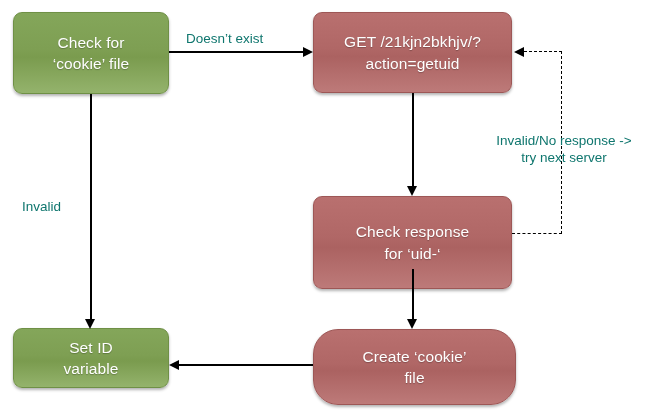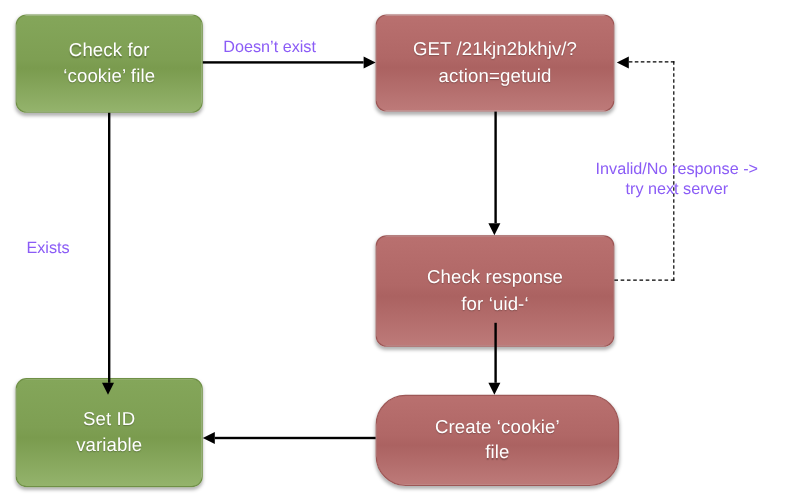--- a/index.html
+++ b/index.html
@@ -85,21 +85,21 @@
     border-right: 10px solid #000000;
   }
   .arrow.right {
     border-top: 5.5px solid transparent;
     border-bottom: 5.5px solid transparent;
     border-left: 10px solid #000000;
   }
 
   .edge-label {
     position: absolute;
-    color: #8b5cf6;
+    color: #0f766e;
     font-size: 13.5px;
     line-height: 1.25;
     font-family: "Liberation Sans", sans-serif;
     white-space: pre-line;
     text-align: center;
   }
 </style>
 </head>
 <body>
 
@@ -113,37 +113,37 @@
   <div class="node red" style="left:313px; top:12px; width:199px; height:81px;">
     <span class="node-label">GET /21kjn2bkhjv/?
 action=getuid</span>
   </div>
 
   <div class="node red" style="left:313px; top:196px; width:199px; height:93px;">
     <span class="node-label">Check response
 for ‘uid-‘</span>
   </div>
 
-  <div class="node green" style="left:13px; top:315px; width:156px; height:91px;">
+  <div class="node green" style="left:13px; top:328px; width:156px; height:60px;">
     <span class="node-label">Set ID
 variable</span>
   </div>
 
   <div class="node red" style="left:313px; top:329px; width:203px; height:76px;border-radius:25px;">
     <span class="node-label">Create ‘cookie’
 file</span>
   </div>
 
   <div class="line h" style="left:169px; top:51px; width:134px;"></div>
   <div class="arrow right" style="left:303px; top:46.5px;"></div>
   <div class="edge-label" style="left:186px; top:31px; width:120px; text-align:left;">Doesn’t exist</div>
 
   <div class="line v" style="left:90px; top:94px; height:225px;"></div>
   <div class="arrow down" style="left:85.3px; top:319px;"></div>
-  <div class="edge-label" style="left:22px; top:199px; width:64px; text-align:left;">Exists</div>
+  <div class="edge-label" style="left:22px; top:199px; width:64px; text-align:left;">Invalid</div>
 
   <div class="line v" style="left:412px; top:93px; height:93px;"></div>
   <div class="arrow down" style="left:407.3px; top:186px;"></div>
 
   <div class="dash h" style="left:512px; top:233px; width:50px;"></div>
   <div class="dash v" style="left:561px; top:51px; height:183px;"></div>
   <div class="dash h" style="left:524px; top:51px; width:38px;"></div>
   <div class="arrow left" style="left:514px; top:46.5px;"></div>
   <div class="edge-label" style="left:464px; top:133px; width:200px; text-align:center;">Invalid/No response -&gt;
 try next server</div>

